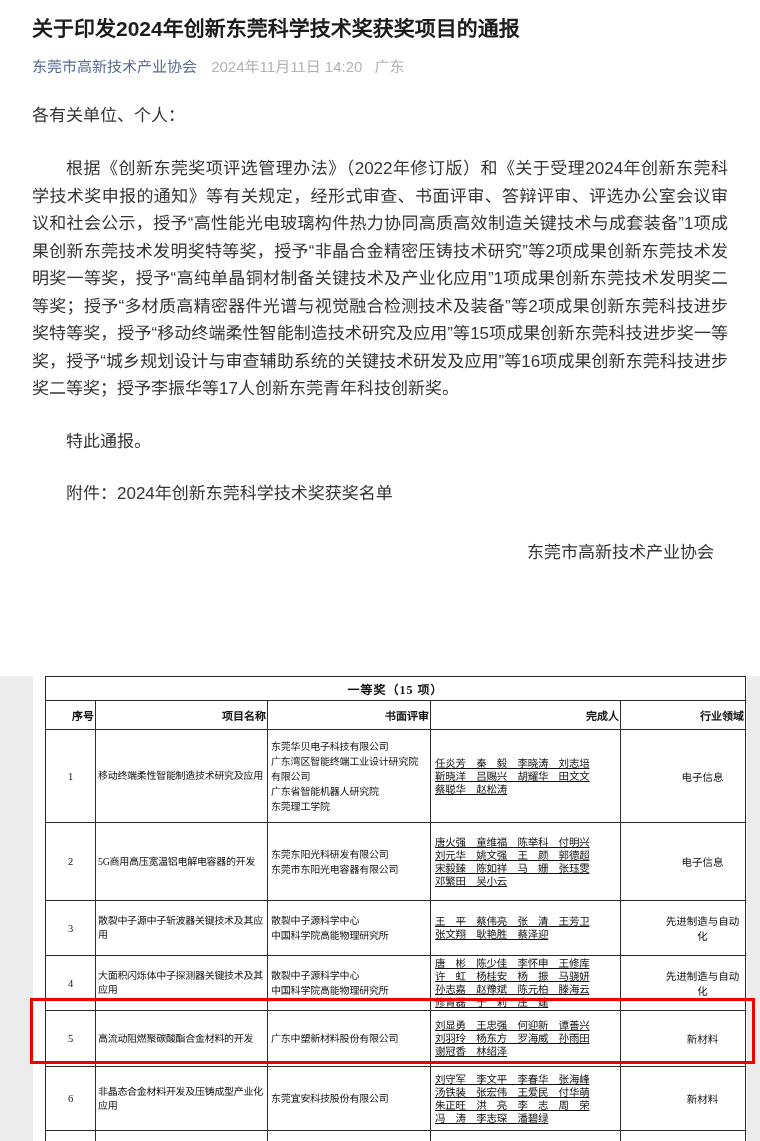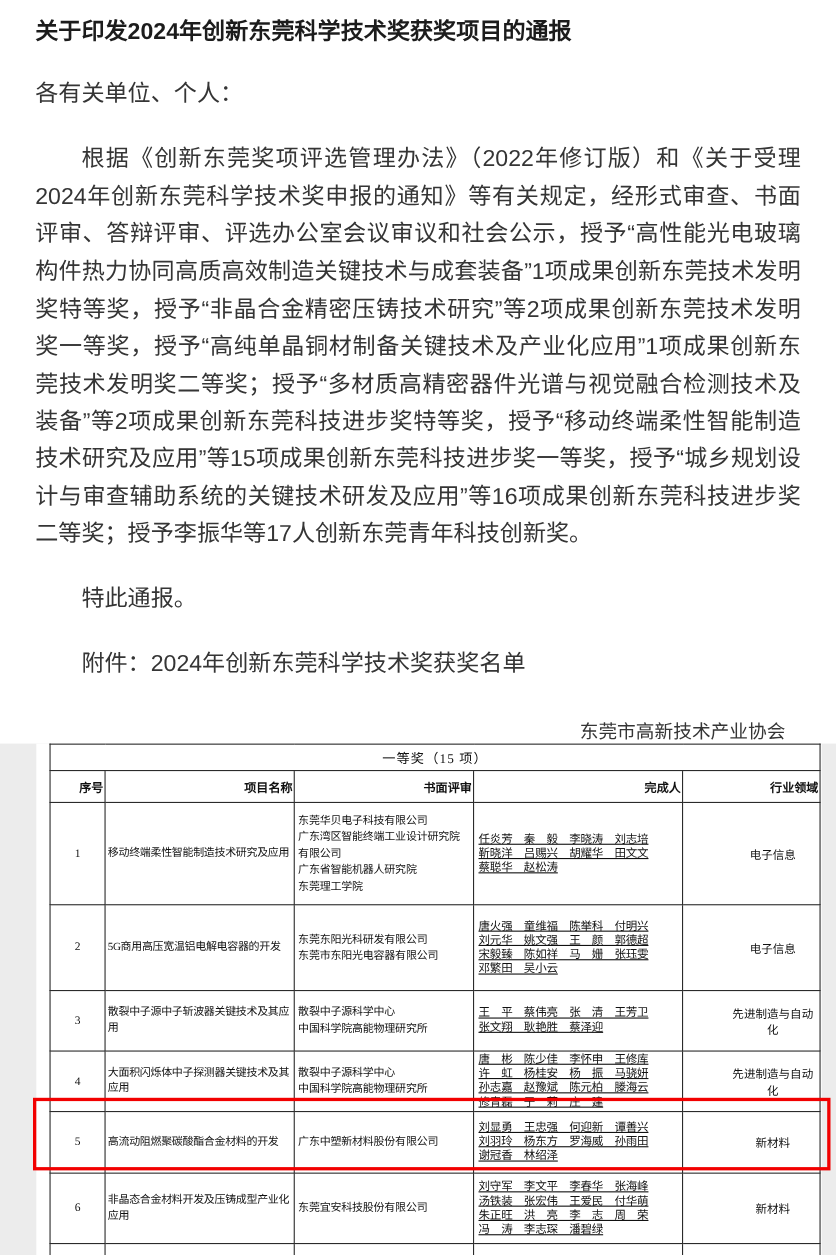--- a/index.html
+++ b/index.html
@@ -3,50 +3,55 @@
 <meta charset="utf-8">
 <style>
   html,body{margin:0;padding:0;background:#fff;}
   .page{position:relative;width:760px;height:1141px;overflow:hidden;background:#fff;
         font-family:"Liberation Sans",sans-serif;color:#333;}
   .article{padding:0 32px;}
   .art-title{margin:14px 0 0;font-size:21px;line-height:1.45;font-weight:600;color:#1c1c1c;}
   .meta{margin-top:12px;font-size:15px;line-height:1.4;}
   .meta .account{color:#576b95;margin-right:10px;}
   .meta .dim{color:#b2b2b2;margin-right:8px;}
-  .para{font-size:21px;line-height:1.62;color:#353535;margin:25px 0 0;text-align:justify;}
+  .para{font-size:17px;line-height:1.62;color:#353535;margin:25px 0 0;text-align:justify;}
   .indent{text-indent:2em;}
   .sign{font-size:17px;color:#353535;text-align:right;padding-right:14px;}
   .sign-org{margin-top:30px;}
   .sign-date{margin-top:22px;}
 
   
   .table-section{position:absolute;top:676px;left:0;right:0;height:465px;background:#ececec;}
   .table-white{position:absolute;top:0;bottom:0;left:33px;right:13px;background:#fff;}
   table.award{position:absolute;top:0;left:45px;width:700px;border-collapse:collapse;table-layout:fixed;
         font-family:"Liberation Serif",serif;color:#111;}
   table.award td,table.award th{border:1px solid #2b2b2b;vertical-align:middle;overflow:hidden;}
-  .t-title{height:21px;font-size:12px;font-weight:normal;text-align:center;letter-spacing:1px;}
+  .t-title{height:21px;font-size:12px;font-weight:bold;text-align:center;letter-spacing:1px;}
   th.hdr{height:26px;font-size:11px;font-weight:bold;text-align:right;}
   td.c-no{text-align:center;font-size:10.5px;}
   td.c-project{font-size:10px;letter-spacing:-0.3px;padding:1px 2px;line-height:14px;}
   td.c-orgs{font-size:10px;letter-spacing:-0.2px;padding:1px 3px;line-height:15px;white-space:pre-wrap;}
   td.c-people{font-size:10.5px;padding:1px 4px;line-height:13px;white-space:pre-wrap;letter-spacing:-0.2px;text-decoration:underline;}
   td.c-field{text-align:center;font-size:10.5px;padding-left:40px;}
   tr.r1{height:93px;} tr.r2{height:78px;} tr.r3{height:55px;}
   tr.r4{height:51px;} tr.r5{height:56px;} tr.r6{height:64px;} tr.r7{height:19px;}
   .highlight-box{position:absolute;left:30px;top:322px;width:719px;height:60px;
         border:3px solid #f20000;pointer-events:none;}
 </style>
 </head>
 <body>
 
 <div class="page">
   <div class="article">
     <h1 class="art-title">关于印发2024年创新东莞科学技术奖获奖项目的通报</h1>
+    <div class="meta">
+      <span class="account">东莞市高新技术产业协会</span>
+      <span class="dim">2024年11月11日 14:20</span>
+      <span class="dim">广东</span>
+    </div>
 
     <p class="para">各有关单位、个人：</p>
     <p class="para indent">根据《创新东莞奖项评选管理办法》（2022年修订版）和《关于受理2024年创新东莞科学技术奖申报的通知》等有关规定，经形式审查、书面评审、答辩评审、评选办公室会议审议和社会公示，授予“高性能光电玻璃构件热力协同高质高效制造关键技术与成套装备”1项成果创新东莞技术发明奖特等奖，授予“非晶合金精密压铸技术研究”等2项成果创新东莞技术发明奖一等奖，授予“高纯单晶铜材制备关键技术及产业化应用”1项成果创新东莞技术发明奖二等奖；授予“多材质高精密器件光谱与视觉融合检测技术及装备”等2项成果创新东莞科技进步奖特等奖，授予“移动终端柔性智能制造技术研究及应用”等15项成果创新东莞科技进步奖一等奖，授予“城乡规划设计与审查辅助系统的关键技术研发及应用”等16项成果创新东莞科技进步奖二等奖；授予李振华等17人创新东莞青年科技创新奖。</p>
     <p class="para indent">特此通报。</p>
     <p class="para indent">附件：2024年创新东莞科学技术奖获奖名单</p>
 
     <div class="sign sign-org">东莞市高新技术产业协会</div>
   </div>
 
   <div class="table-section">

